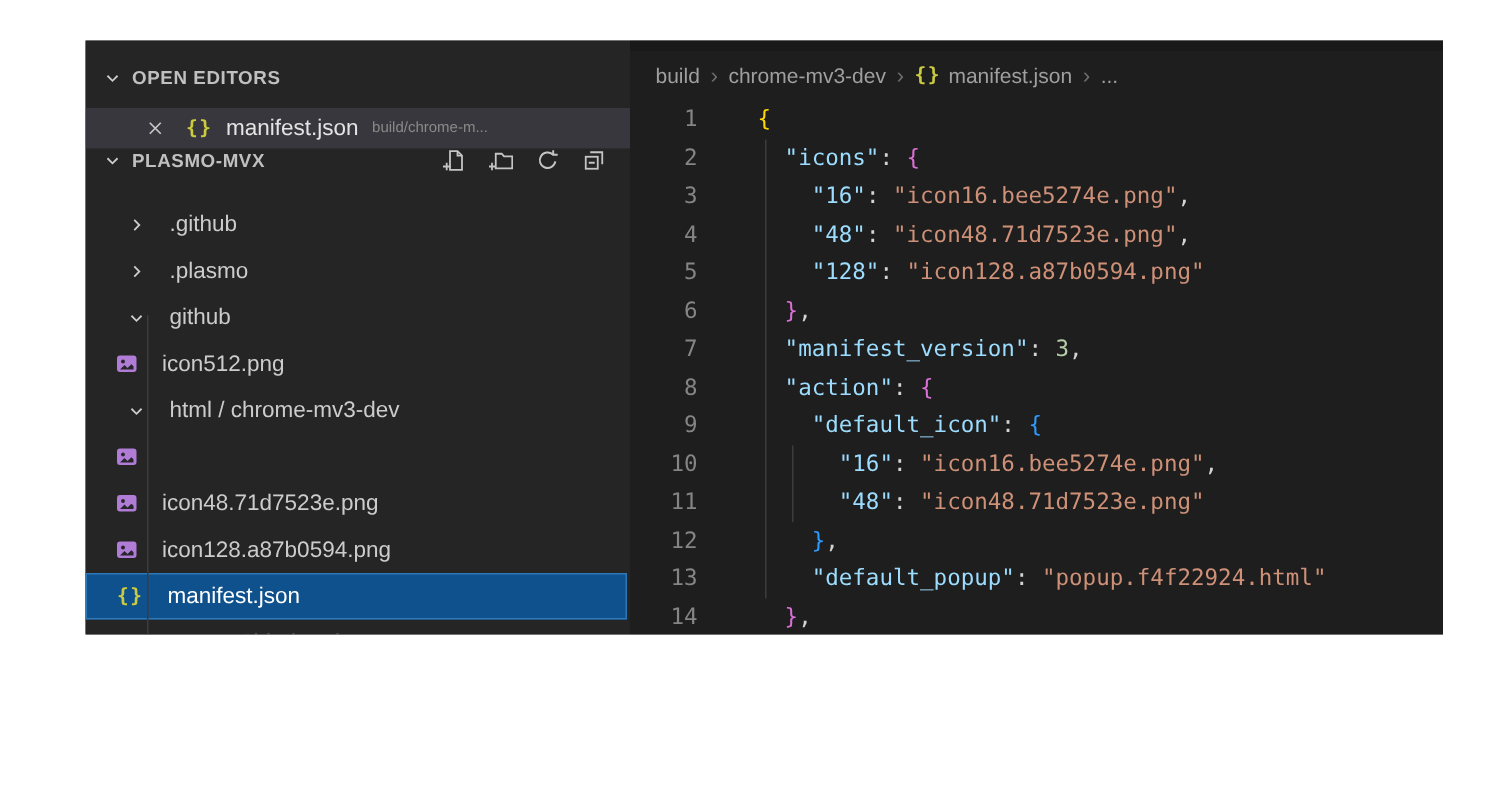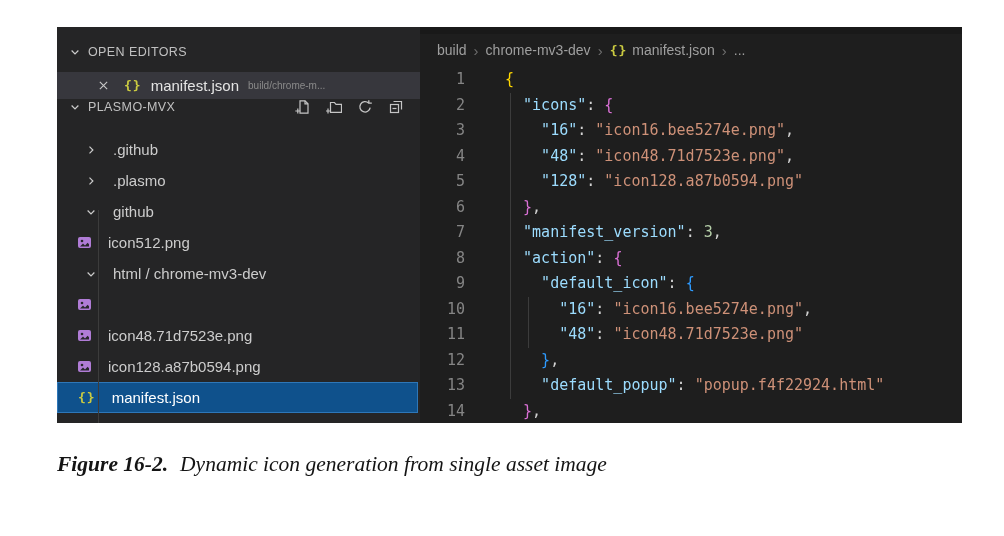--- a/index.html
+++ b/index.html
@@ -12,21 +12,21 @@
     --c-ico-json:#cbcb41; --c-ico-img:#b07cd6; --c-ico-js:#d7ca4a;
     --c-guide:#3c3c3c;
   }
   html,body{margin:0;padding:0;background:#fff;}
   .page{position:relative;width:1004px;height:536px;background:#ffffff;overflow:hidden;
         font-family:"Liberation Sans","DejaVu Sans",sans-serif;}
   .shot{position:absolute;left:57px;top:27px;width:905px;height:396px;background:var(--c-editor-bg);overflow:hidden;}
   
   .sidebar{position:absolute;left:0;top:0;bottom:0;width:363px;background:var(--c-sidebar-bg);overflow:hidden;}
   .sec-header{position:absolute;left:0;right:0;display:flex;align-items:center;gap:7px;
-              padding-left:12px;font-size:12.5px;font-weight:400;letter-spacing:.4px;color:var(--c-header);}
+              padding-left:12px;font-size:12.5px;font-weight:700;letter-spacing:.4px;color:var(--c-header);}
   .sec-header .chev{display:flex;flex:0 0 auto;}
   .hdr-open{top:12px;height:26px;}
   .hdr-explorer{top:66px;height:28px;}
   .hdr-actions{margin-left:auto;display:flex;gap:13px;padding-right:15px;}
   .hdr-actions .abtn{display:flex;align-items:center;justify-content:center;width:18px;height:18px;cursor:pointer;}
   .open-item{position:absolute;top:45px;left:0;right:0;height:27px;background:var(--c-open-row);
              display:flex;align-items:center;font-size:15px;color:#e4e4e4;}
   .open-item .close{margin-left:40px;display:flex;}
   .open-item .json-ico{margin-left:14px;}
   .open-item .oi-name{margin-left:9px;}
@@ -231,16 +231,13 @@
           <span class="bc-item">
             <span>...</span>
           </span>
         </div>
       <div class="code" id="code"><div class="line"><span class="num">1</span><span class="codetxt"><span class="tk-y">{</span></span></div><div class="line"><span class="num">2</span><span class="codetxt"><span class="tk-k">  "icons"</span><span class="tk-w">: </span><span class="tk-m">{</span></span></div><div class="line"><span class="num">3</span><span class="codetxt"><span class="tk-k">    "16"</span><span class="tk-w">: </span><span class="tk-s">"icon16.bee5274e.png"</span><span class="tk-w">,</span></span></div><div class="line"><span class="num">4</span><span class="codetxt"><span class="tk-k">    "48"</span><span class="tk-w">: </span><span class="tk-s">"icon48.71d7523e.png"</span><span class="tk-w">,</span></span></div><div class="line"><span class="num">5</span><span class="codetxt"><span class="tk-k">    "128"</span><span class="tk-w">: </span><span class="tk-s">"icon128.a87b0594.png"</span></span></div><div class="line"><span class="num">6</span><span class="codetxt"><span class="tk-m">  }</span><span class="tk-w">,</span></span></div><div class="line"><span class="num">7</span><span class="codetxt"><span class="tk-k">  "manifest_version"</span><span class="tk-w">: </span><span class="tk-n">3</span><span class="tk-w">,</span></span></div><div class="line"><span class="num">8</span><span class="codetxt"><span class="tk-k">  "action"</span><span class="tk-w">: </span><span class="tk-m">{</span></span></div><div class="line"><span class="num">9</span><span class="codetxt"><span class="tk-k">    "default_icon"</span><span class="tk-w">: </span><span class="tk-b">{</span></span></div><div class="line"><span class="num">10</span><span class="codetxt"><span class="tk-k">      "16"</span><span class="tk-w">: </span><span class="tk-s">"icon16.bee5274e.png"</span><span class="tk-w">,</span></span></div><div class="line"><span class="num">11</span><span class="codetxt"><span class="tk-k">      "48"</span><span class="tk-w">: </span><span class="tk-s">"icon48.71d7523e.png"</span></span></div><div class="line"><span class="num">12</span><span class="codetxt"><span class="tk-b">    }</span><span class="tk-w">,</span></span></div><div class="line"><span class="num">13</span><span class="codetxt"><span class="tk-k">    "default_popup"</span><span class="tk-w">: </span><span class="tk-s">"popup.f4f22924.html"</span></span></div><div class="line"><span class="num">14</span><span class="codetxt"><span class="tk-m">  }</span><span class="tk-w">,</span></span></div></div>
       <div class="guide g1"></div>
       <div class="guide g2"></div>
     </main>
   </div>
 
-  <div class="caption">
-    <span class="cap-label">Figure 16-2.</span><span class="cap-text">Dynamic icon generation from single asset image</span>
-  </div>
 </div>
 
 </body></html>

